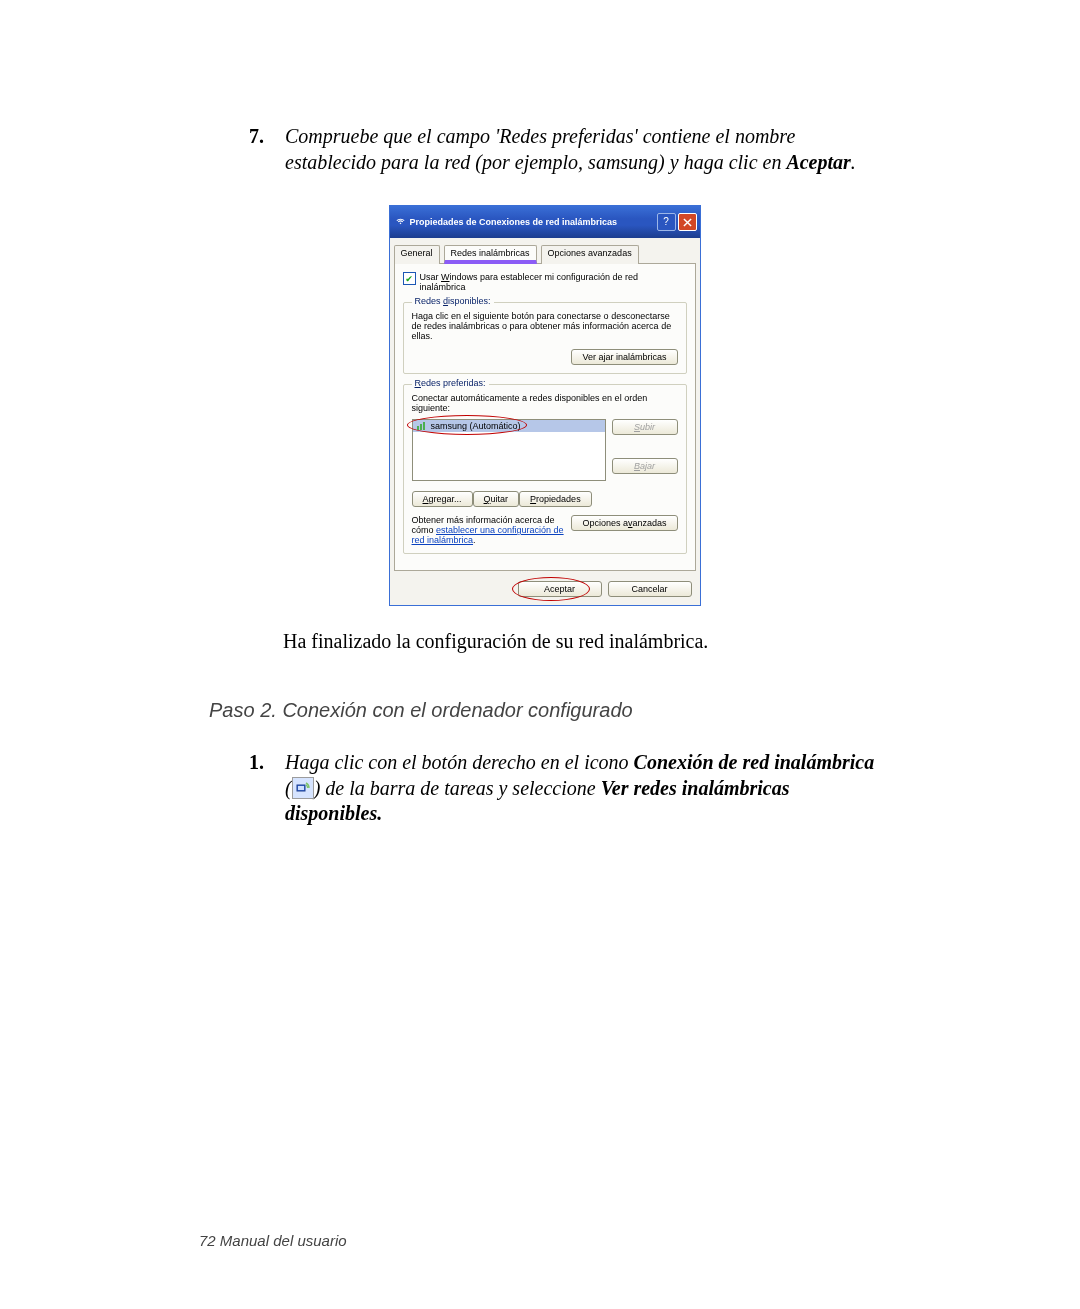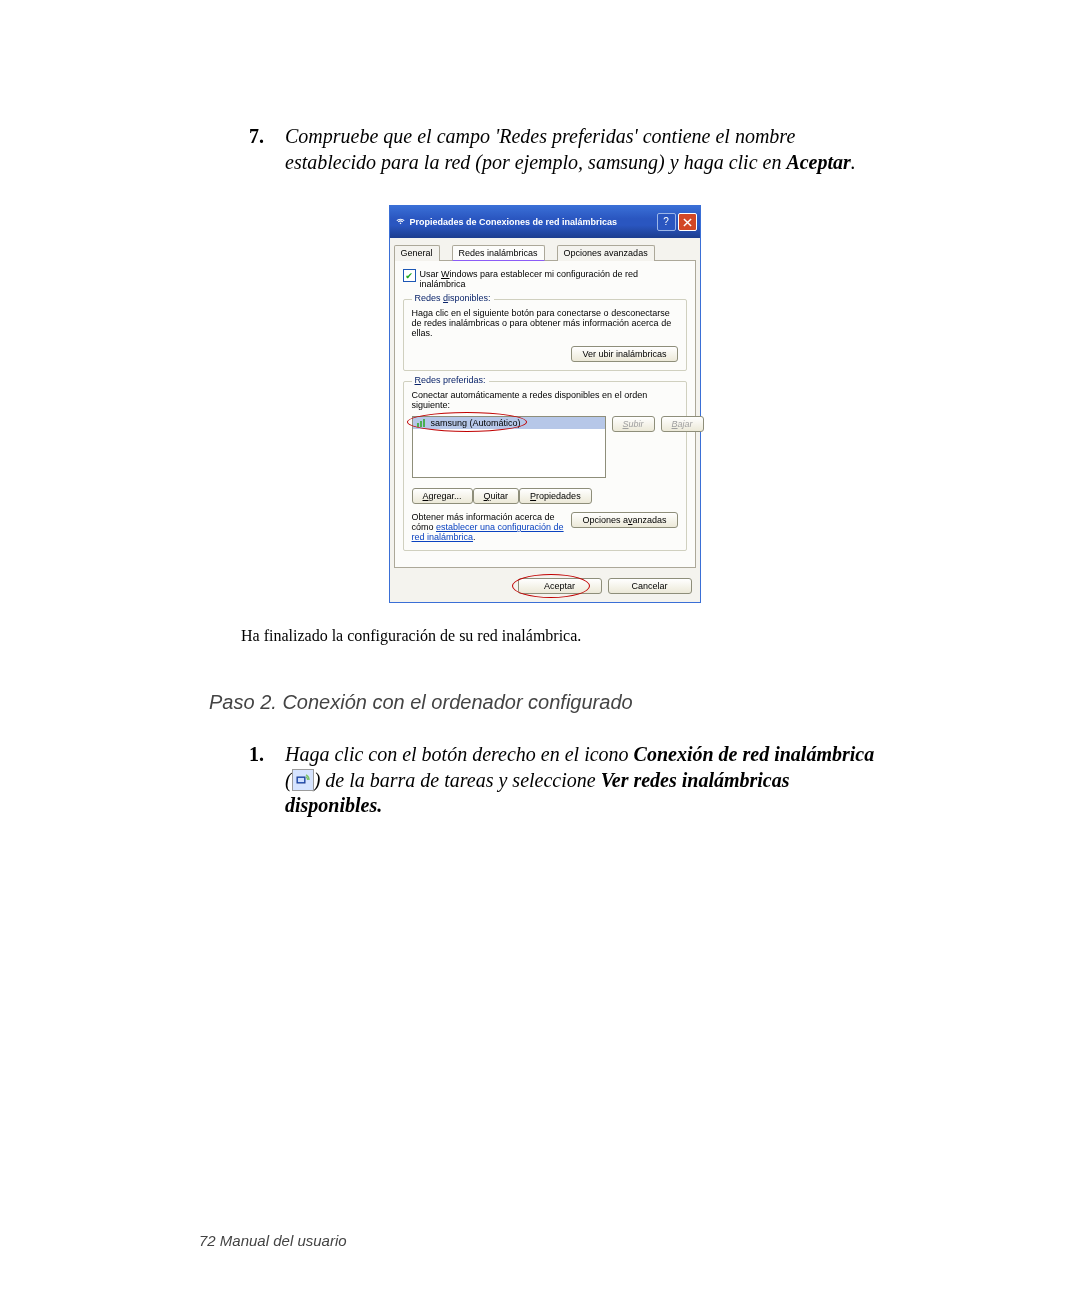--- a/index.html
+++ b/index.html
@@ -59,34 +59,34 @@
     background:#d24726;
     color:#fff;
     border:1px solid #fff;
     border-radius:2px;
     display:flex;align-items:center;justify-content:center;
     margin-left:2px;
     font-size:10px;
     line-height:1;
   }
   .tb-help { background:#2a56c0; border-color:#9cb6e8; }
-  .tab-strip { display:flex; padding: 6px 4px 0 4px; gap:12px; }
+  .tab-strip { display:flex; padding: 6px 4px 0 4px; gap:4px; }
   .tab {
     border:1px solid #aca899;
     border-bottom:none;
     background:#f4f3ee;
     padding:2px 6px;
     border-radius:2px 2px 0 0;
     position:relative;
     top:1px;
   }
   .tab.active {
     background:#fcfcfa;
     z-index:2;
-    border-bottom:1px solid #8b5cf6;
+    border-bottom:4px solid #8b5cf6;
   }
   .tab-body {
     background:#fcfcfa;
     border:1px solid #aca899;
     margin:0 4px 4px 4px;
     padding:8px 8px 6px 8px;
   }
   .chk-row { display:flex; align-items:flex-start; gap:4px; margin-bottom:10px;}
   .chk {
     width:11px;height:11px;border:1px solid #1c57b5;background:#fff;
@@ -144,22 +144,22 @@
   .oval {
     position:relative;
   }
   .oval-circle {
     position:absolute;
     border:1.5px solid #c00000;
     border-radius:50%;
     pointer-events:none;
   }
   .after-text {
-    font-size:16px;
-    margin: 24px 0 0 32px;
+    font-size:20px;
+    margin: 24px 0 0 74px;
   }
   .section-heading {
     font-family: Arial, Helvetica, sans-serif;
     font-style: italic;
     color: #444;
     font-size: 20px;
     margin: 46px 0 28px 0;
   }
   .footer {
     position:absolute;
@@ -224,39 +224,39 @@
       <div class="tab-body">
         <div class="chk-row">
           <div class="chk">✔</div>
           <div><span>Usar </span><span class="underline-hotkey">W</span><span>indows para establecer mi configuración de red inalámbrica</span></div>
         </div>
 
         <div class="group">
           <div class="group-legend"><span>Redes </span><span class="underline-hotkey">d</span><span>isponibles:</span></div>
           <div style="margin-bottom:8px;">Haga clic en el siguiente botón para conectarse o desconectarse de redes inalámbricas o para obtener más información acerca de ellas.</div>
           <div class="row" style="justify-content:flex-end;">
-            <div class="xp-btn">Ver ubir inalámbricas</div>
+            <div class="xp-btn">Ver ajar inalámbricas</div>
           </div>
         </div>
 
         <div class="group" style="padding-bottom:8px;">
           <div class="group-legend"><span class="underline-hotkey">R</span><span>edes preferidas:</span></div>
           <div style="margin-bottom:6px;">Conectar automáticamente a redes disponibles en el orden siguiente:</div>
 
           <div class="row" style="align-items:flex-start;">
             <div class="flex1 oval">
               <div class="listbox">
                 <div class="list-item">
                   <span class="signal"></span>
                   <span>samsung (Automático)</span>
                 </div>
               </div>
               <div class="oval-circle" style="left:-5px;top:-4px;width:118px;height:18px;"></div>
             </div>
-            <div style="display:flex;flex-direction:row;gap:6px;width:66px;font-style:italic;">
+            <div style="display:flex;flex-direction:column;gap:23px;width:66px;font-style:italic;">
               <div class="xp-btn disabled"><span class="underline-hotkey">S</span><span>ubir</span></div>
               <div class="xp-btn disabled"><span class="underline-hotkey">B</span><span>ajar</span></div>
             </div>
           </div>
 
           <div class="row" style="margin-top:10px;gap:0;">
             <div class="xp-btn"><span class="underline-hotkey">A</span><span>gregar...</span></div>
             <div class="xp-btn"><span class="underline-hotkey">Q</span><span>uitar</span></div>
             <div class="xp-btn"><span class="underline-hotkey">P</span><span>ropiedades</span></div>
           </div>

